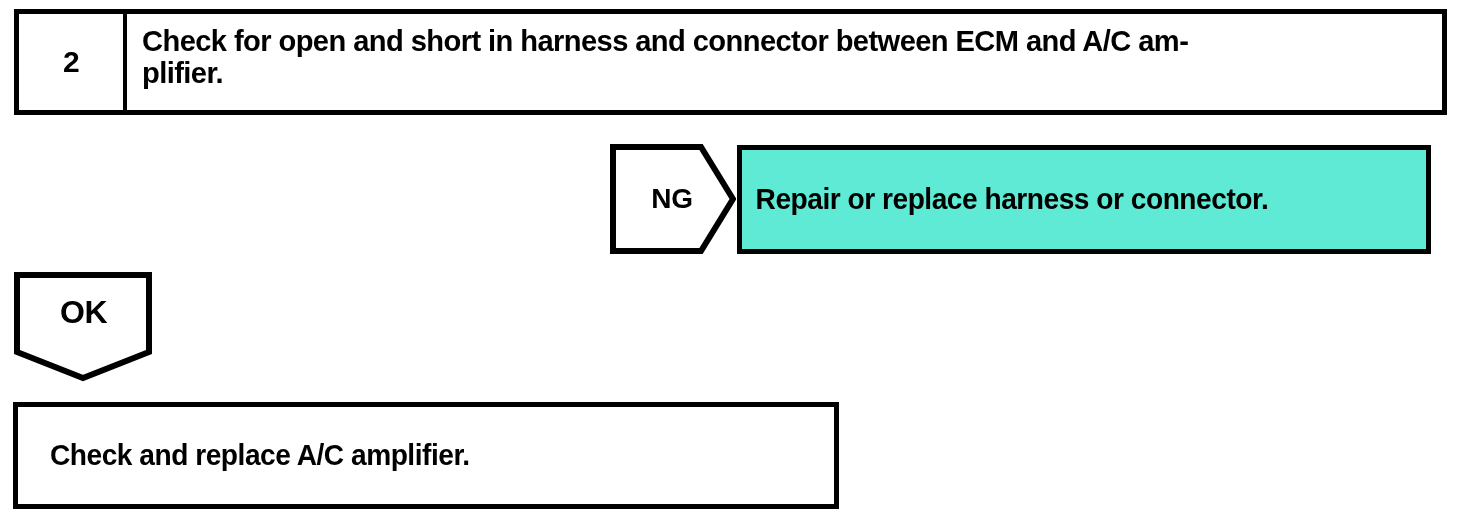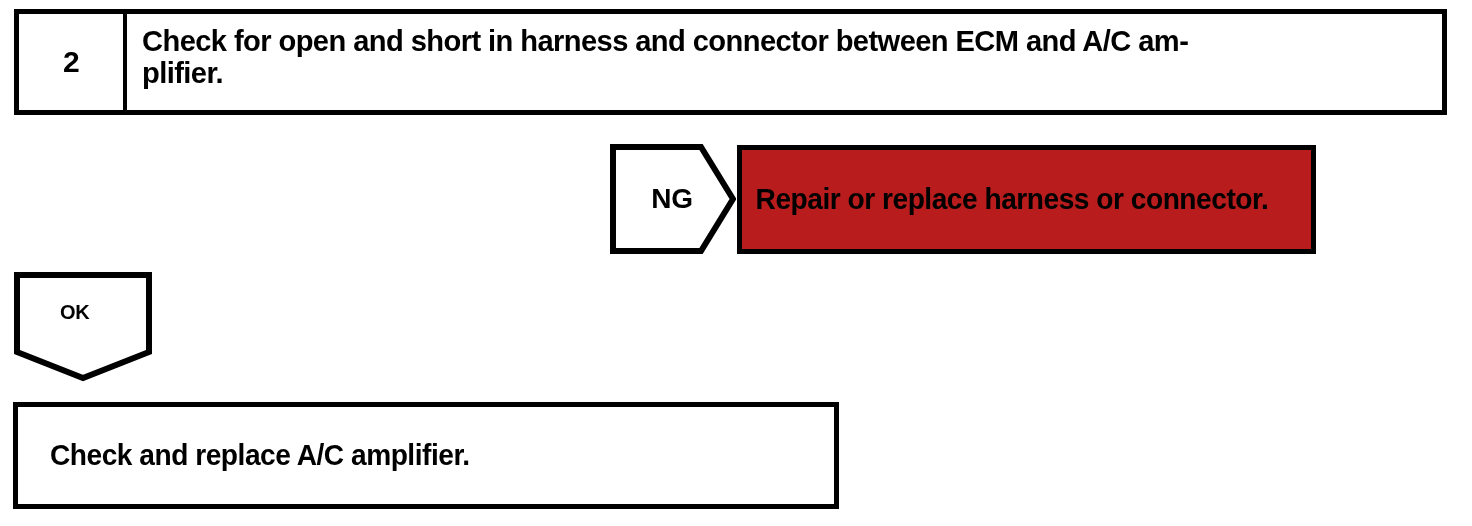--- a/index.html
+++ b/index.html
@@ -98,25 +98,25 @@
     font-size: 28px;
     font-weight: bold;
     letter-spacing: -0.3px;
     padding-left: 12px;
   }
 
   .ng-result-box {
     position: absolute;
     left: 737px;
     top: 145px;
-    width: 579px;
+    width: 694px;
     height: 109px;
     border: 5px solid #000;
     box-sizing: border-box;
-    background: #b91c1c;
+    background: #5eead4;
     display: flex;
     align-items: center;
   }
   .ng-result-text {
     font-size: 29px;
     font-weight: bold;
     letter-spacing: -0.5px;
     padding-left: 14px;
     transform: scaleX(0.97);
     transform-origin: left center;
@@ -139,21 +139,21 @@
     position: absolute;
     left: 13px;
     top: 272px;
     width: 140px;
     height: 80px;
     display: flex;
     align-items: center;
     justify-content: flex-start;
     padding-left: 47px;
     box-sizing: border-box;
-    font-size: 20px;
+    font-size: 32px;
     font-weight: bold;
     letter-spacing: -0.3px;
   }
 
   .ok-result-box {
     position: absolute;
     left: 13px;
     top: 402px;
     width: 826px;
     height: 107px;

